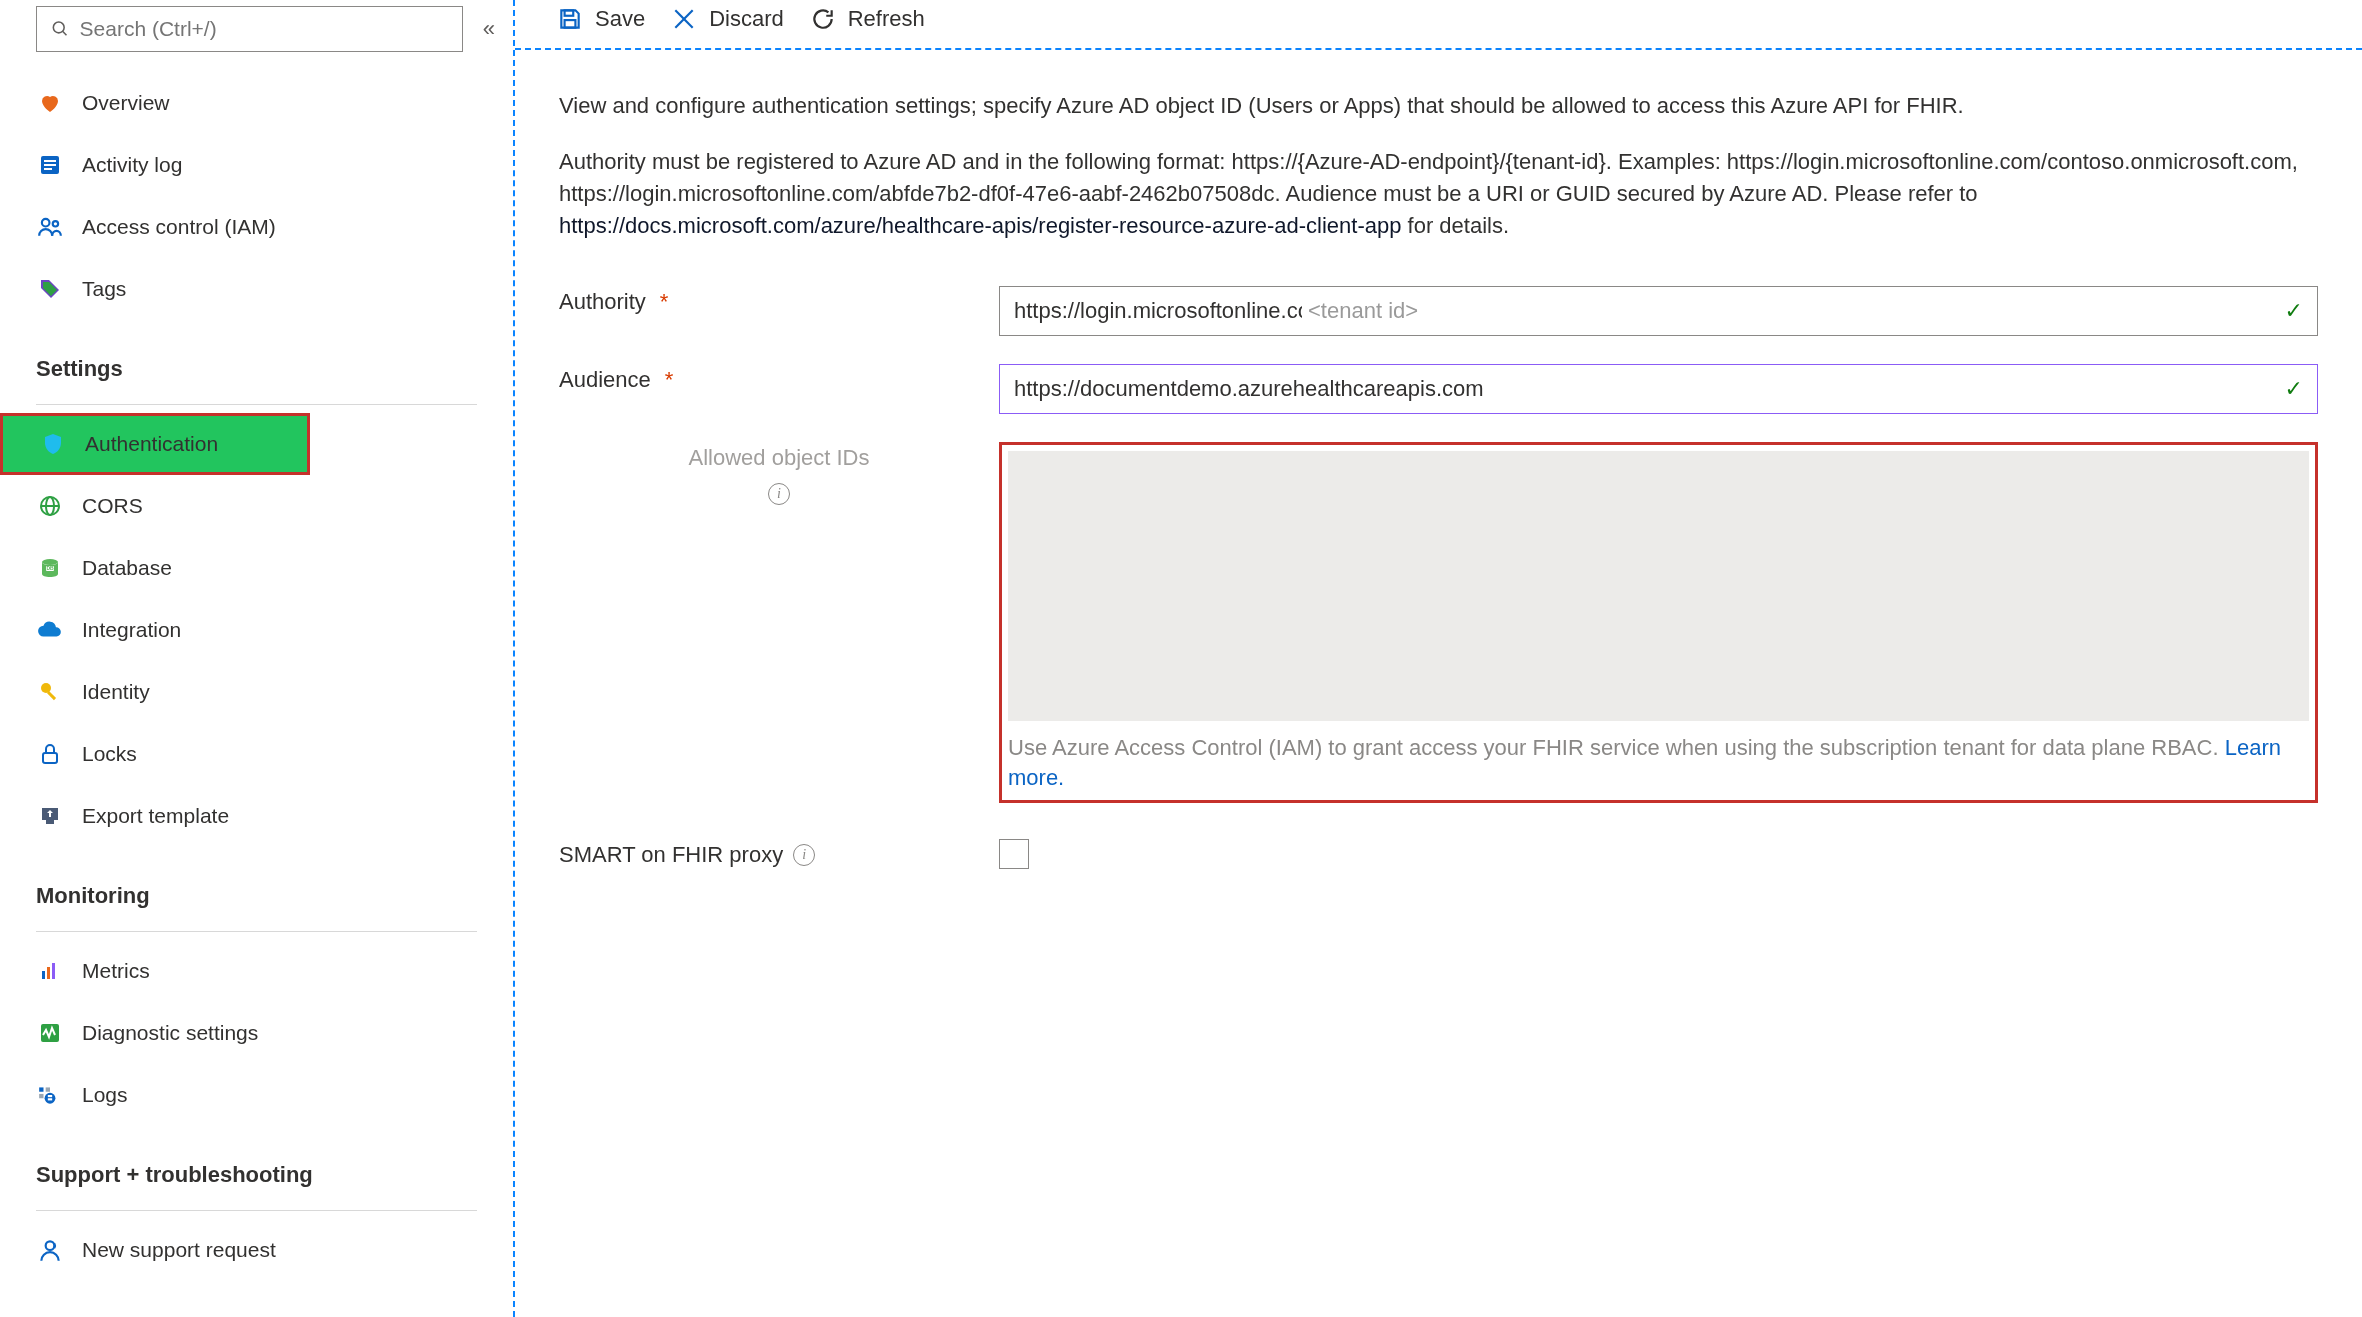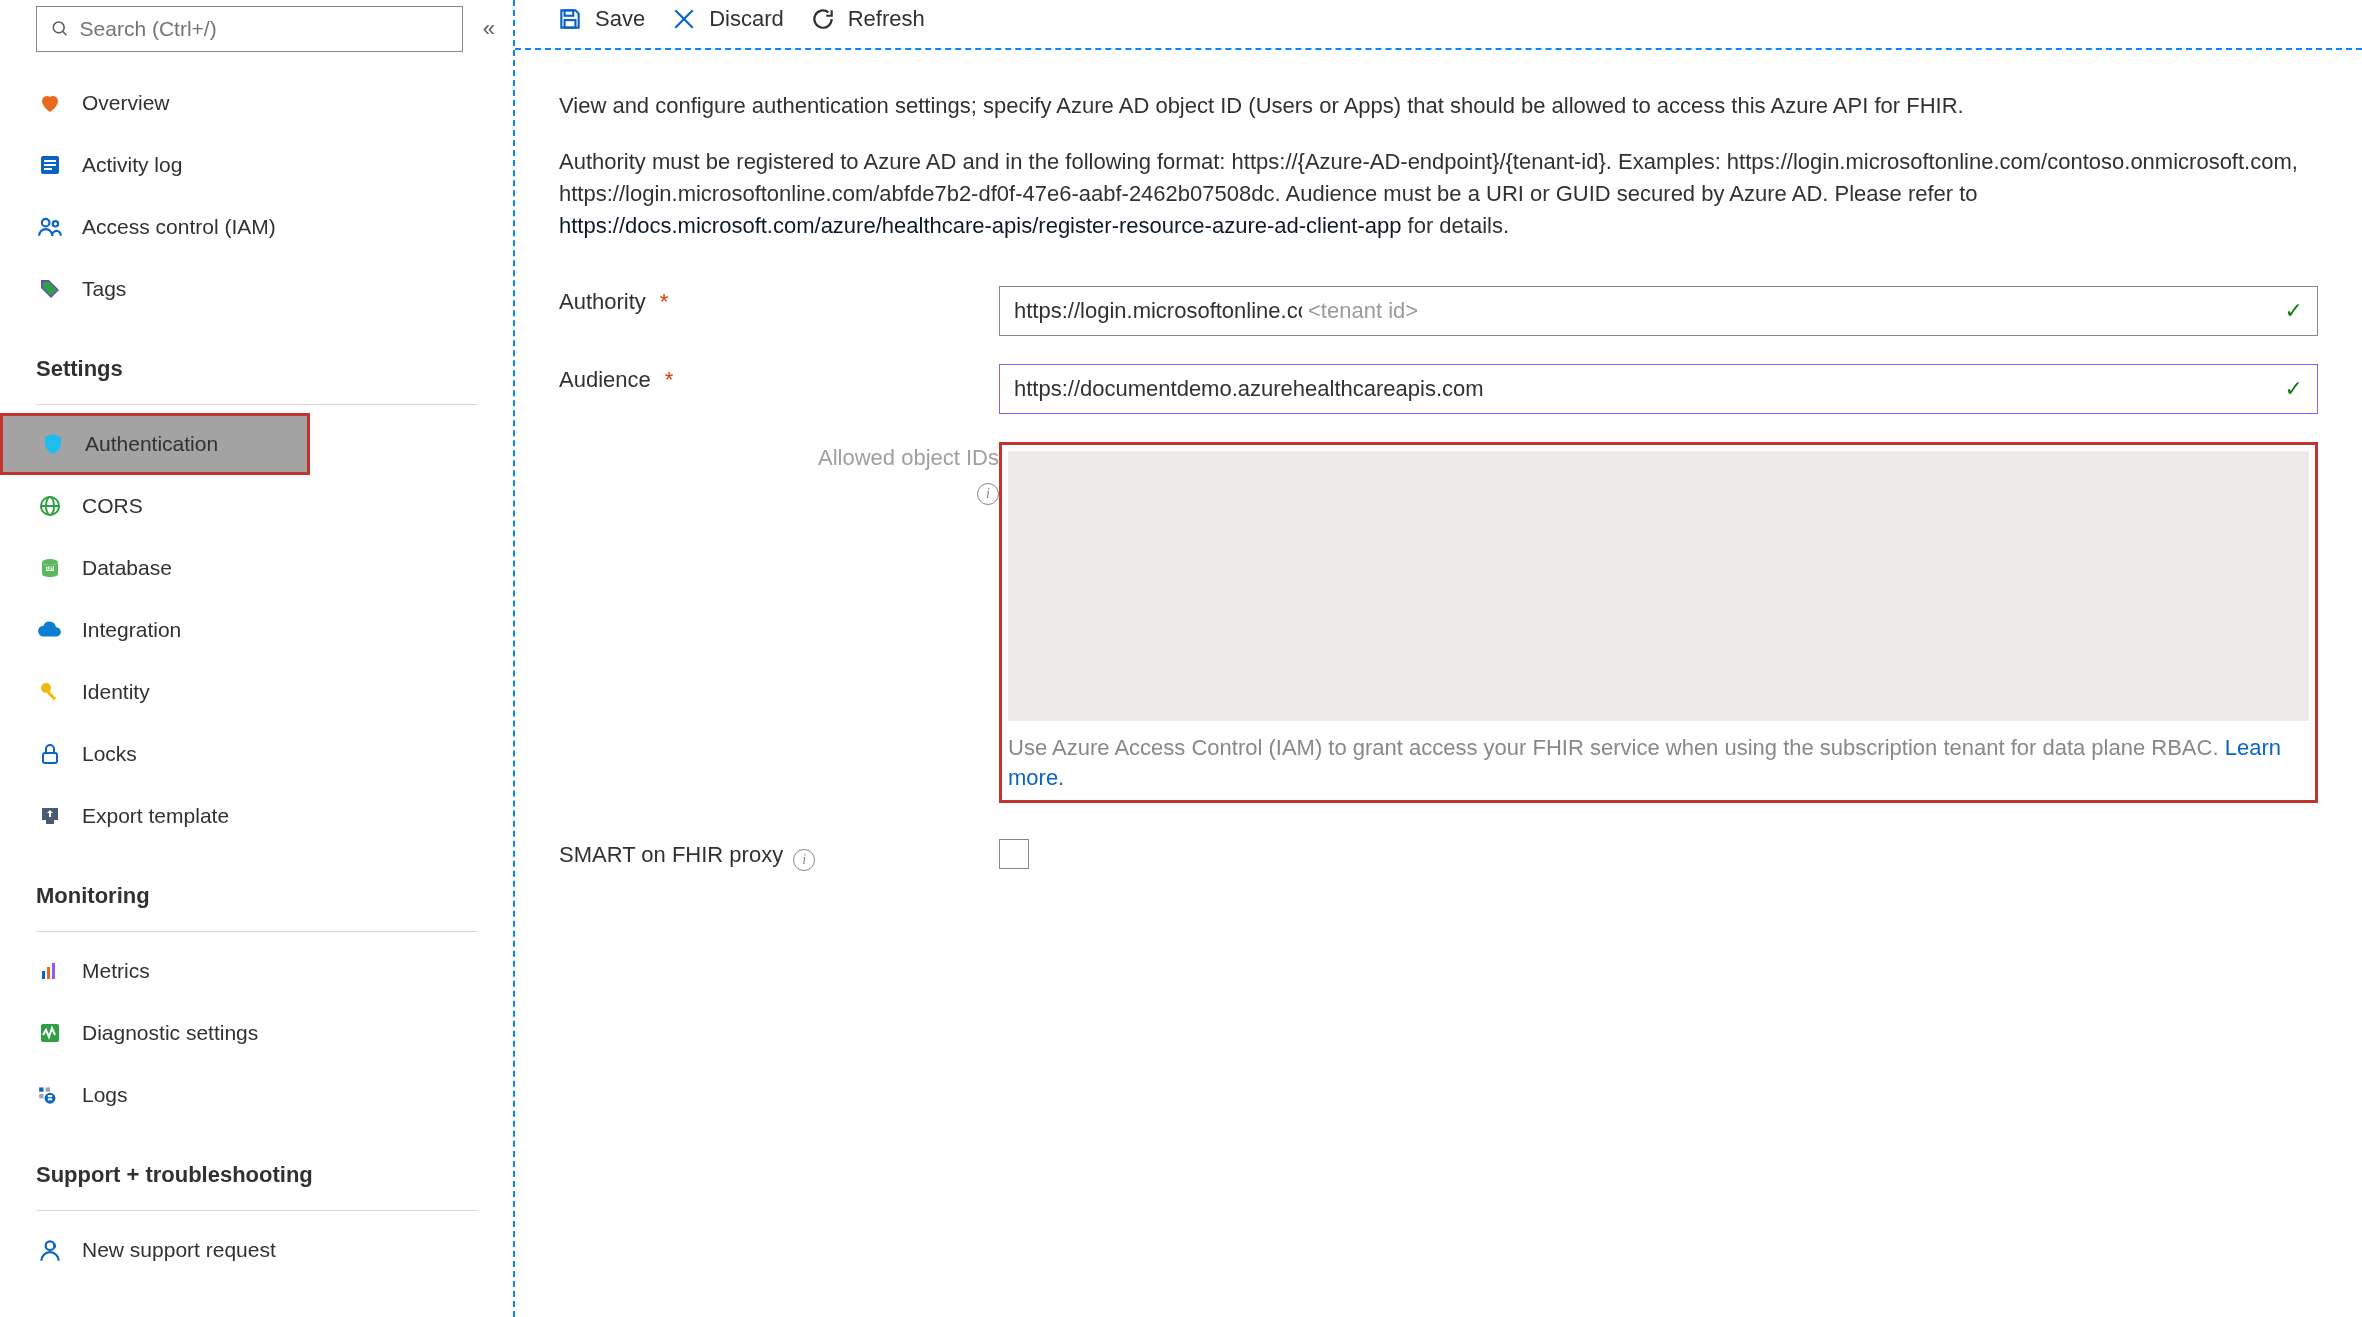--- a/index.html
+++ b/index.html
@@ -6,38 +6,38 @@
   html, body { width: 2362px; height: 1317px; font-family: "Segoe UI", Arial, sans-serif; background:#ffffff; color:#323130; font-size:21px; }
   .root { display:flex; width:100%; height:100%; }
 
   
   .sidebar { width:515px; border-right:2px dashed #0a84ff; padding:6px 0 0 0; }
   .search-row { display:flex; align-items:center; padding:0 18px 0 36px; margin-bottom:20px; }
   .search-box { flex:1; border:1px solid #8a8886; height:46px; display:flex; align-items:center; padding:0 14px; }
   .search-box input { border:none; outline:none; width:100%; font-size:21px; color:#605e5c; }
   .collapse-btn { margin-left:20px; font-size:22px; color:#605e5c; cursor:pointer; }
   .nav-item { display:flex; align-items:center; height:62px; padding-left:36px; cursor:pointer; gap:18px; }
-  .nav-item.selected { background:#a3a3a3; border:3px solid #c5312b; width:310px; }
+  .nav-item.selected { background:#22c55e; border:3px solid #c5312b; width:310px; }
   .nav-icon { width:28px; height:28px; display:flex; align-items:center; justify-content:center; }
   .section-header { font-size:22px; font-weight:600; color:#323130; padding:36px 0 12px 36px; }
   .section-divider { border:none; border-top:1px solid #d8d8d8; margin:10px 36px 8px 36px; }
 
   
   .main { flex:1; display:flex; flex-direction:column; }
   .toolbar { display:flex; align-items:center; gap:26px; padding:6px 0 16px 42px; border-bottom:2px dashed #0a84ff; }
   .tb-btn { display:flex; align-items:center; gap:12px; cursor:pointer; font-size:22px; color:#323130; }
   .tb-icon svg { display:block; }
 
   .content { padding:40px 44px 0 44px; font-size:22px; line-height:1.45; }
   .content p { margin-bottom:24px; color:#323130; }
   .content p.link-run { margin-bottom:44px; }
   a.inline-link { color:#0f172a; text-decoration:none; }
 
   .form-row { display:flex; align-items:flex-start; margin-bottom:28px; }
-  .form-label { width:440px; font-size:22px; color:#323130; display:flex; align-items:flex-end; gap:10px; }
+  .form-label { width:440px; font-size:22px; color:#323130; display:flex; align-items:center; gap:10px; }
   .form-label.disabled { color:#a19f9d;flex-direction:column; }
   .req { color:#d83b01; margin-left:4px; }
   .form-field { flex:1; }
 
   .input-ok { display:flex; align-items:center; border:1px solid #8a8886; height:50px; padding:0 14px; background:#fff; }
   .input-ok.purple { border:1px solid #8b5cf6; }
   .input-ok input { border:none; outline:none; flex:1; font-size:22px; color:#323130; background:transparent; }
   .input-ok .hint { color:#9a9a9a; margin-left:6px; font-size:22px; }
   .check { color:#107c10; font-size:22px; margin-left:10px; }
 

